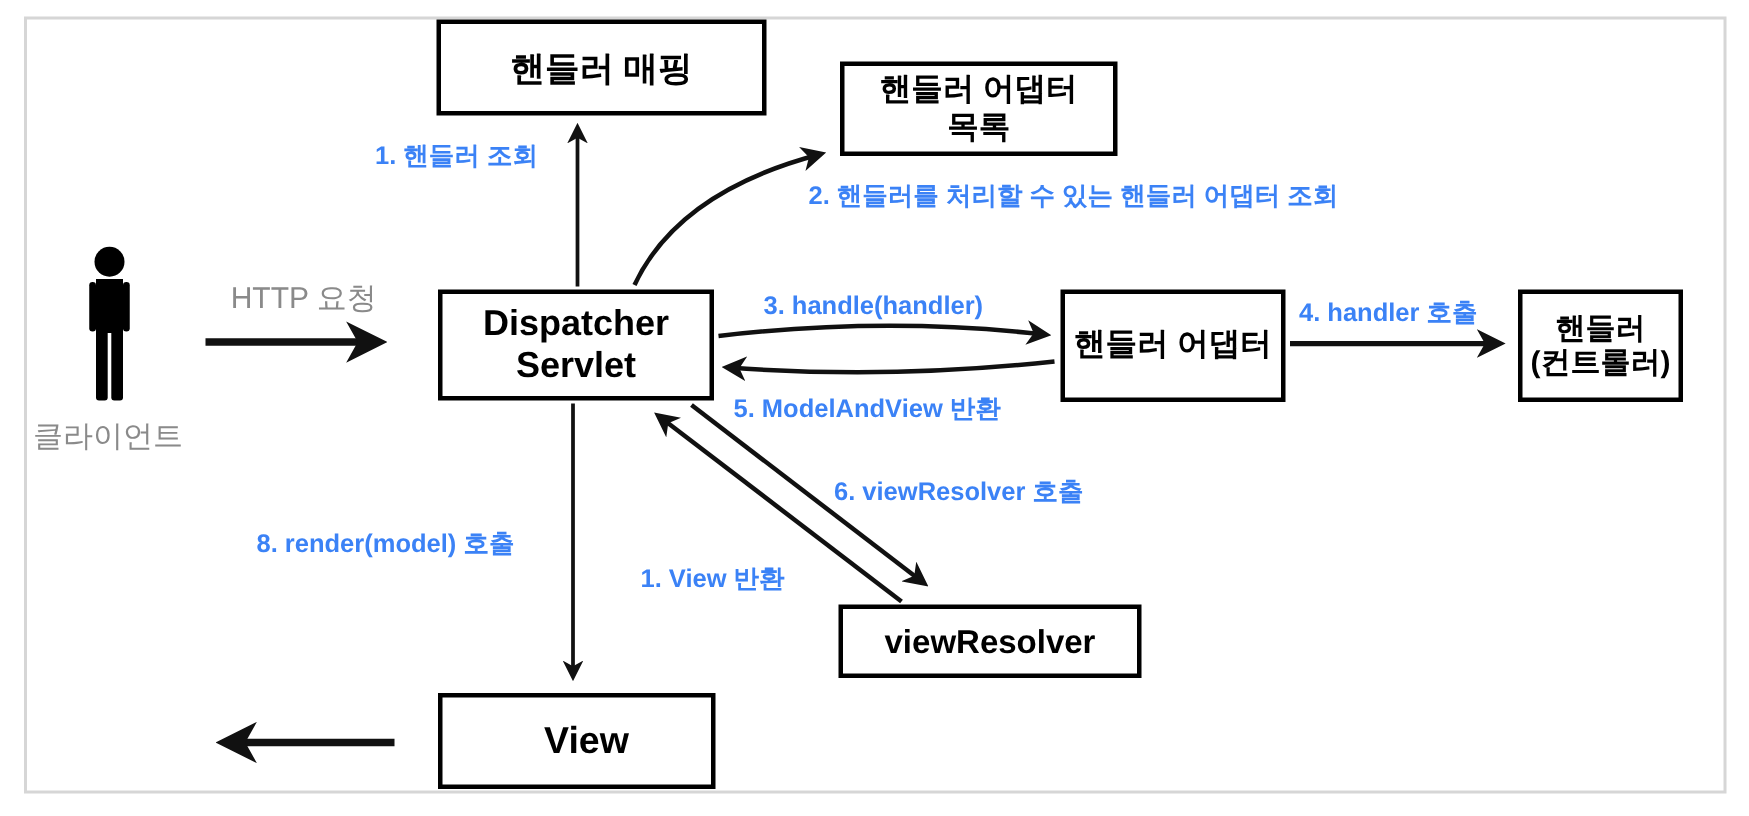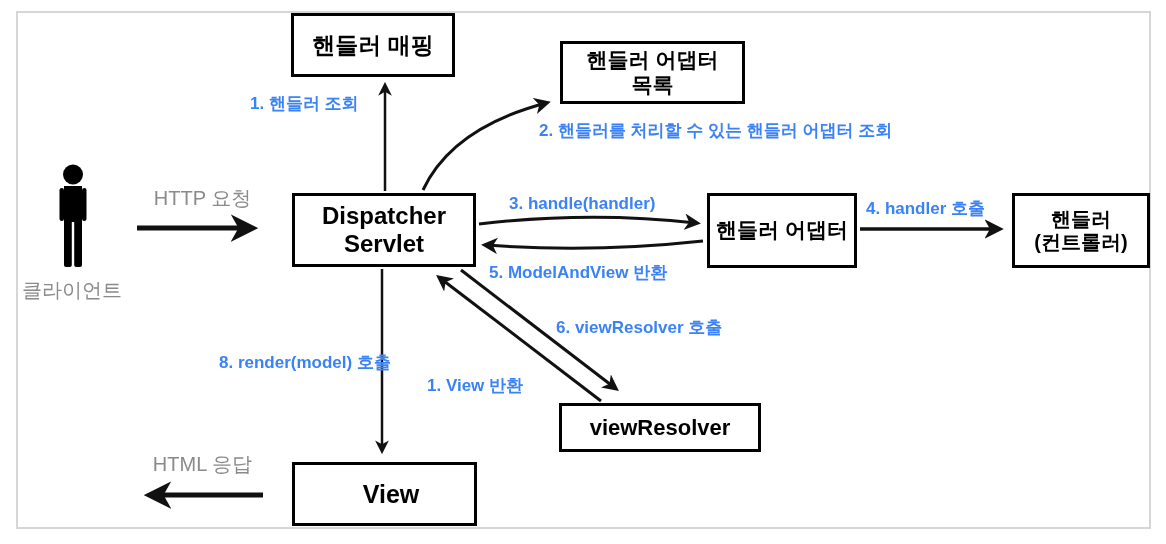--- a/index.html
+++ b/index.html
@@ -10,25 +10,25 @@
   .frame{
     position:absolute;left:16px;top:11px;width:1131px;height:514px;
     border:2px solid #d6d6d6;background:transparent;
   }
   .node{
     position:absolute;background:#ffffff;border:3px solid #000000;
     display:flex;flex-direction:column;align-items:center;justify-content:center;
     text-align:center;font-weight:bold;color:#000000;line-height:1.15;
     box-sizing:border-box;z-index:3;
   }
-  .n-mapping{left:291px;top:13px;width:164px;height:64px;font-size:23px;}
+  .n-mapping{left:291px;top:13px;width:220px;height:64px;font-size:23px;}
   .n-adapterlist{left:560px;top:41px;width:185px;height:63px;font-size:21px;}
   .n-dispatcher{left:292px;top:193px;width:184px;height:74px;font-size:24px;}
   .n-adapter{left:707px;top:193px;width:150px;height:75px;font-size:21px;}
-  .n-controller{left:1012px;top:193px;width:138px;height:75px;font-size:20px;}
+  .n-controller{left:1012px;top:193px;width:110px;height:75px;font-size:20px;}
   .n-viewresolver{left:559px;top:403px;width:202px;height:49px;font-size:22px;}
   .n-view{left:292px;top:462px;width:185px;height:64px;font-size:25px;padding-left:13px;}
   .steplabel{
     position:absolute;font-weight:bold;font-size:17px;color:#3b82f6;
     white-space:nowrap;z-index:2;
   }
   .lightlabel{
     position:absolute;font-weight:normal;font-size:20px;color:#8a8a8a;
     white-space:nowrap;z-index:2;text-align:center;
   }
@@ -89,24 +89,23 @@
     <span>(컨트롤러)</span>
   </div>
   <div class="node n-viewresolver">
     <span>viewResolver</span>
   </div>
   <div class="node n-view">
     <span>View</span>
   </div>
 
   <div class="lightlabel" style="left:140px;top:185px;width:125px;">HTTP 요청</div>
-  <div class="lightlabel" style="left:140px;top:451px;width:125px;">HTML 응답</div>
 
   <div class="steplabel" style="left:250px;top:92px;">1. 핸들러 조회</div>
   <div class="steplabel" style="left:539px;top:119px;">2. 핸들러를 처리할 수 있는 핸들러 어댑터 조회</div>
   <div class="steplabel" style="left:509px;top:194px;">3. handle(handler)</div>
   <div class="steplabel" style="left:866px;top:197px;">4. handler 호출</div>
   <div class="steplabel" style="left:489px;top:261px;">5. ModelAndView 반환</div>
   <div class="steplabel" style="left:556px;top:316px;">6. viewResolver 호출</div>
   <div class="steplabel" style="left:427px;top:374px;">1. View 반환</div>
-  <div class="steplabel" style="left:171px;top:351px;margin-left:48px;">8. render(model) 호출</div>
+  <div class="steplabel" style="left:171px;top:351px;">8. render(model) 호출</div>
 
 </div>
 
 </body></html>

